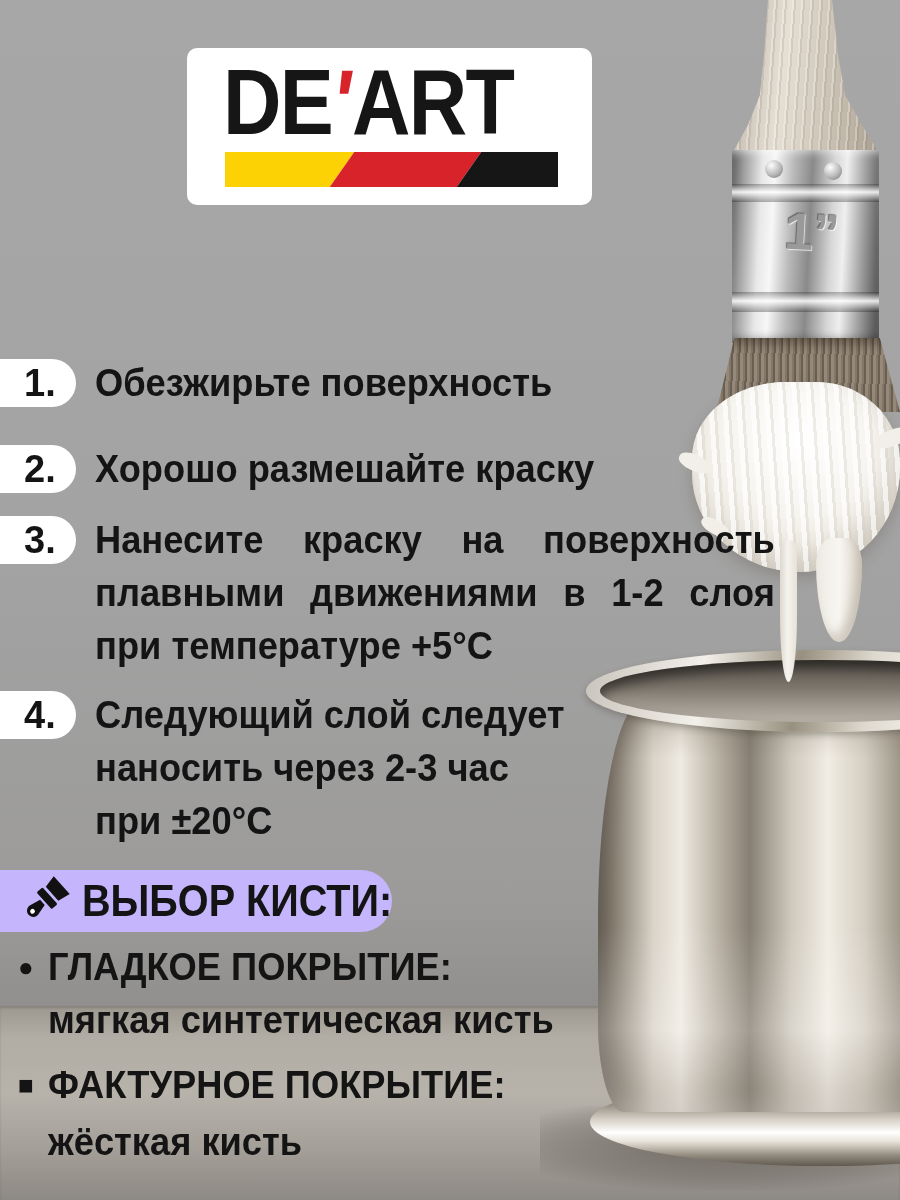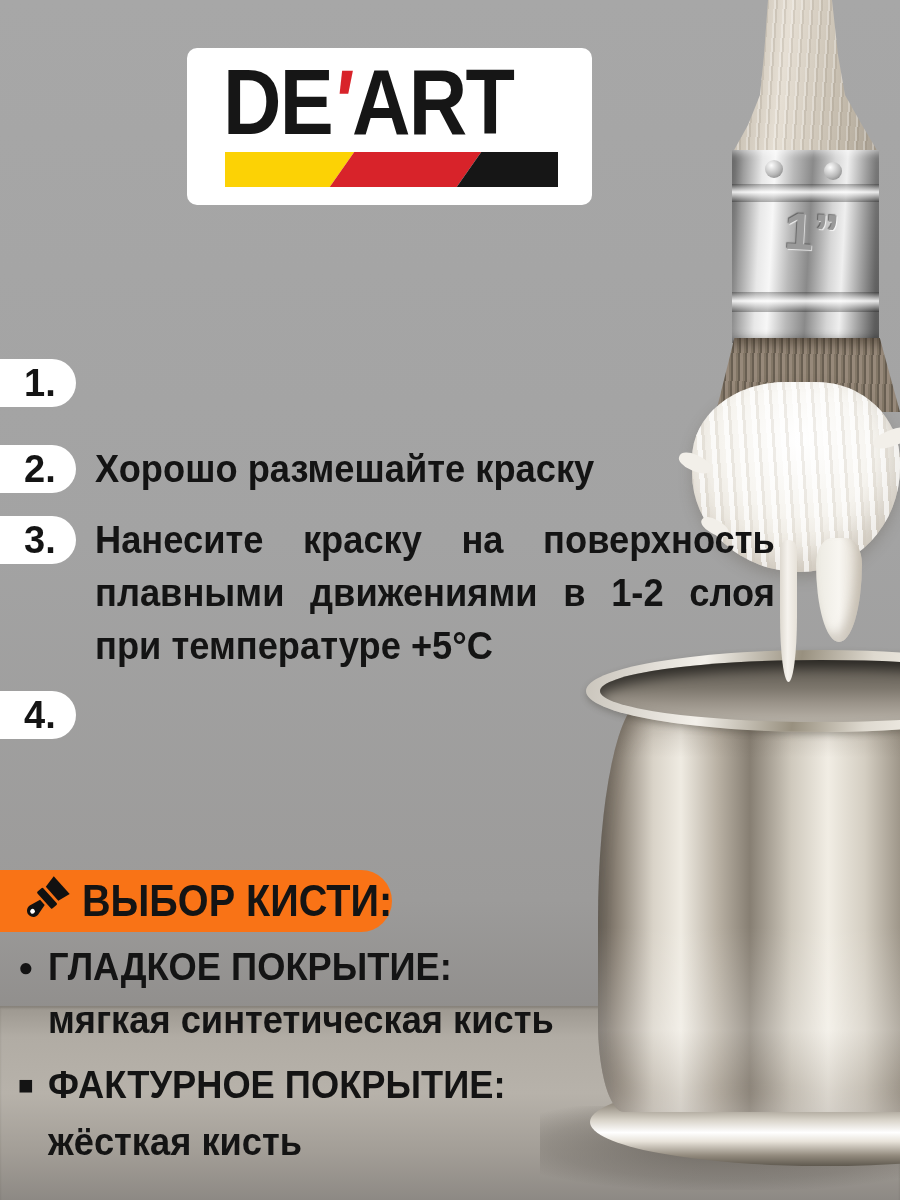--- a/index.html
+++ b/index.html
@@ -86,21 +86,21 @@
       background:#fff;display:flex;align-items:center;justify-content:center;}
   .heading-pill span{font-size:70px;font-weight:bold;letter-spacing:-1px;transform:scaleX(.9);white-space:nowrap;}
   .step{position:absolute;left:0;}
   .badge{position:absolute;left:0;top:0;width:76px;height:48px;background:#fff;
       border-radius:0 26px 26px 0;display:flex;align-items:center;padding-left:24px;box-sizing:border-box;
       font-size:38px;font-weight:bold;}
   .lines{margin-left:95px;margin-top:-3px;font-size:39px;font-weight:bold;line-height:53px;}
   .line{transform:scaleX(.93);transform-origin:0 50%;white-space:nowrap;}
   .line.just{width:731px;text-align:justify;text-align-last:justify;white-space:normal;word-spacing:2px;}
   .step1{top:359px;} .step2{top:445px;} .step3{top:516px;} .step4{top:691px;}
-  .brush-pill{position:absolute;left:0;top:870px;width:392px;height:62px;background:#f97316;
+  .brush-pill{position:absolute;left:0;top:870px;width:392px;height:62px;background:#c4b5fd;
       border-radius:0 31px 31px 0;display:flex;align-items:center;gap:12px;padding-left:18px;box-sizing:border-box;}
   .brush-pill .label{font-size:44px;font-weight:bold;transform:scaleX(.9);transform-origin:0 50%;white-space:nowrap;}
   .brush-icon{width:52px;height:52px;flex:0 0 auto;}
   .opt-row{position:absolute;left:18px;display:flex;align-items:center;height:48px;}
   .marker{display:inline-block;width:30px;font-size:26px;line-height:48px;}
   .opt-title{font-size:39px;font-weight:bold;transform:scaleX(.93);transform-origin:0 50%;white-space:nowrap;}
   .opt-sub{position:absolute;left:48px;height:48px;display:flex;align-items:center;
       font-size:39px;font-weight:bold;transform:scaleX(.93);transform-origin:0 50%;white-space:nowrap;}
   .t1{top:943px;} .s1{top:996px;} .t2{top:1061px;} .s2{top:1118px;}
 </style>
@@ -145,40 +145,48 @@
       <div class="logo-stripe">
         <div class="seg yellow"></div>
         <div class="seg red"></div>
         <div class="seg black"></div>
       </div>
     </div>
 
 
     <div class="step step1">
       <div class="badge">1.</div>
+      <div class="lines">
+        <div class="line">Обезжирьте поверхность</div>
+      </div>
     </div>
 
     <div class="step step2">
       <div class="badge">2.</div>
       <div class="lines">
         <div class="line">Хорошо размешайте краску</div>
       </div>
     </div>
 
     <div class="step step3">
       <div class="badge">3.</div>
       <div class="lines">
         <div class="line just">Нанесите краску на поверхность</div>
         <div class="line just">плавными движениями в 1-2 слоя</div>
         <div class="line">при температуре +5°C</div>
       </div>
     </div>
 
     <div class="step step4">
       <div class="badge">4.</div>
+      <div class="lines">
+        <div class="line">Следующий слой следует</div>
+        <div class="line">наносить через 2-3 час</div>
+        <div class="line">при ±20°C</div>
+      </div>
     </div>
 
     <div class="brush-pill">
       <svg class="brush-icon" viewBox="0 0 24 24">
         <g transform="rotate(48 12 12)" fill="#111">
           <path d="M6.5 1 h11 l-1.2 6 h-8.6 Z"></path>
           <rect x="6.8" y="8.3" width="10.4" height="3.6" rx="0.6"></rect>
           <path d="M10.4 13 h3.2 l1.1 4.6 a2.9 2.9 0 1 1 -5.4 0 Z"></path>
           <circle cx="12" cy="19.1" r="1.1" fill="#fff"></circle>
         </g>

